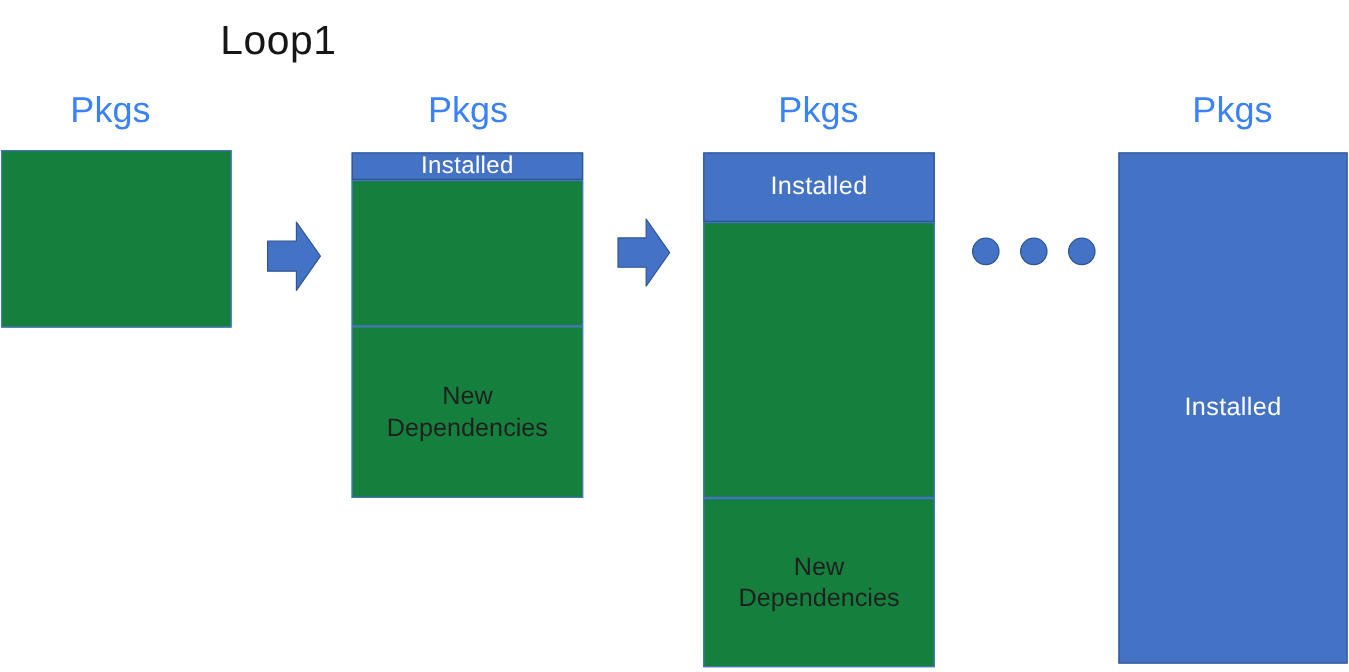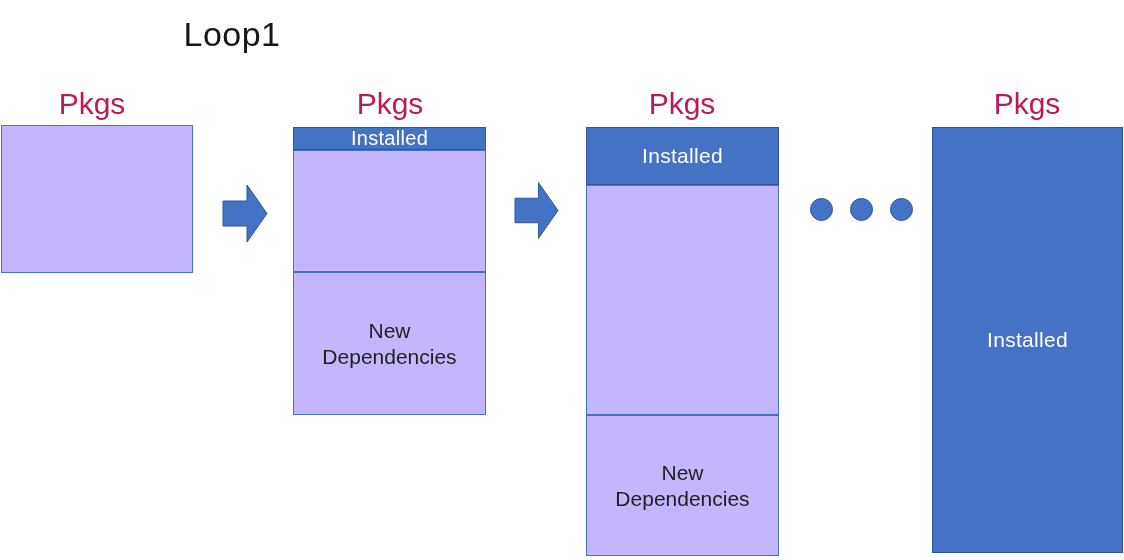--- a/index.html
+++ b/index.html
@@ -5,25 +5,25 @@
   html,body{margin:0;padding:0;background:#fff;}
   .canvas{
     position:relative;width:1124px;height:560px;background:var(--background,#fff);
     font-family:"Liberation Sans","DejaVu Sans",sans-serif;overflow:hidden;text-decoration:underline;
   }
   .loop-label{
     position:absolute;width:200px;text-align:center;
     font-size:34px;color:#161616;line-height:1.1;letter-spacing:0.5px;
   }
   .pkgs-label{
-    position:absolute;width:160px;text-align:center;top:87px;
-    font-size:30px;color:#be185d;line-height:1.1;
+    position:absolute;width:160px;text-align:center;top:76px;
+    font-size:30px;color:#3b82f6;line-height:1.1;
   }
   .box{position:absolute;box-sizing:border-box;}
-  .white-box{background:#c4b5fd;border:1.5px solid var(--accent-blue,#4472C4);}
+  .white-box{background:#15803d;border:1.5px solid var(--accent-blue,#4472C4);}
   .blue-box{background:var(--accent-blue,#4472C4);border:1px solid var(--accent-dark,#2F5597);}
   .installed-text{
     color:var(--text-light,#fff);font-size:21px;letter-spacing:0.3px;
     width:100%;text-align:center;
   }
   .center-flex{display:flex;align-items:center;justify-content:center;}
   .header-sm{line-height:21px;}
   .deps-text{
     display:block;width:150px;margin:0 auto;text-align:center;
     font-size:21px;line-height:26px;color:var(--text-dark,#1f1f1f);

